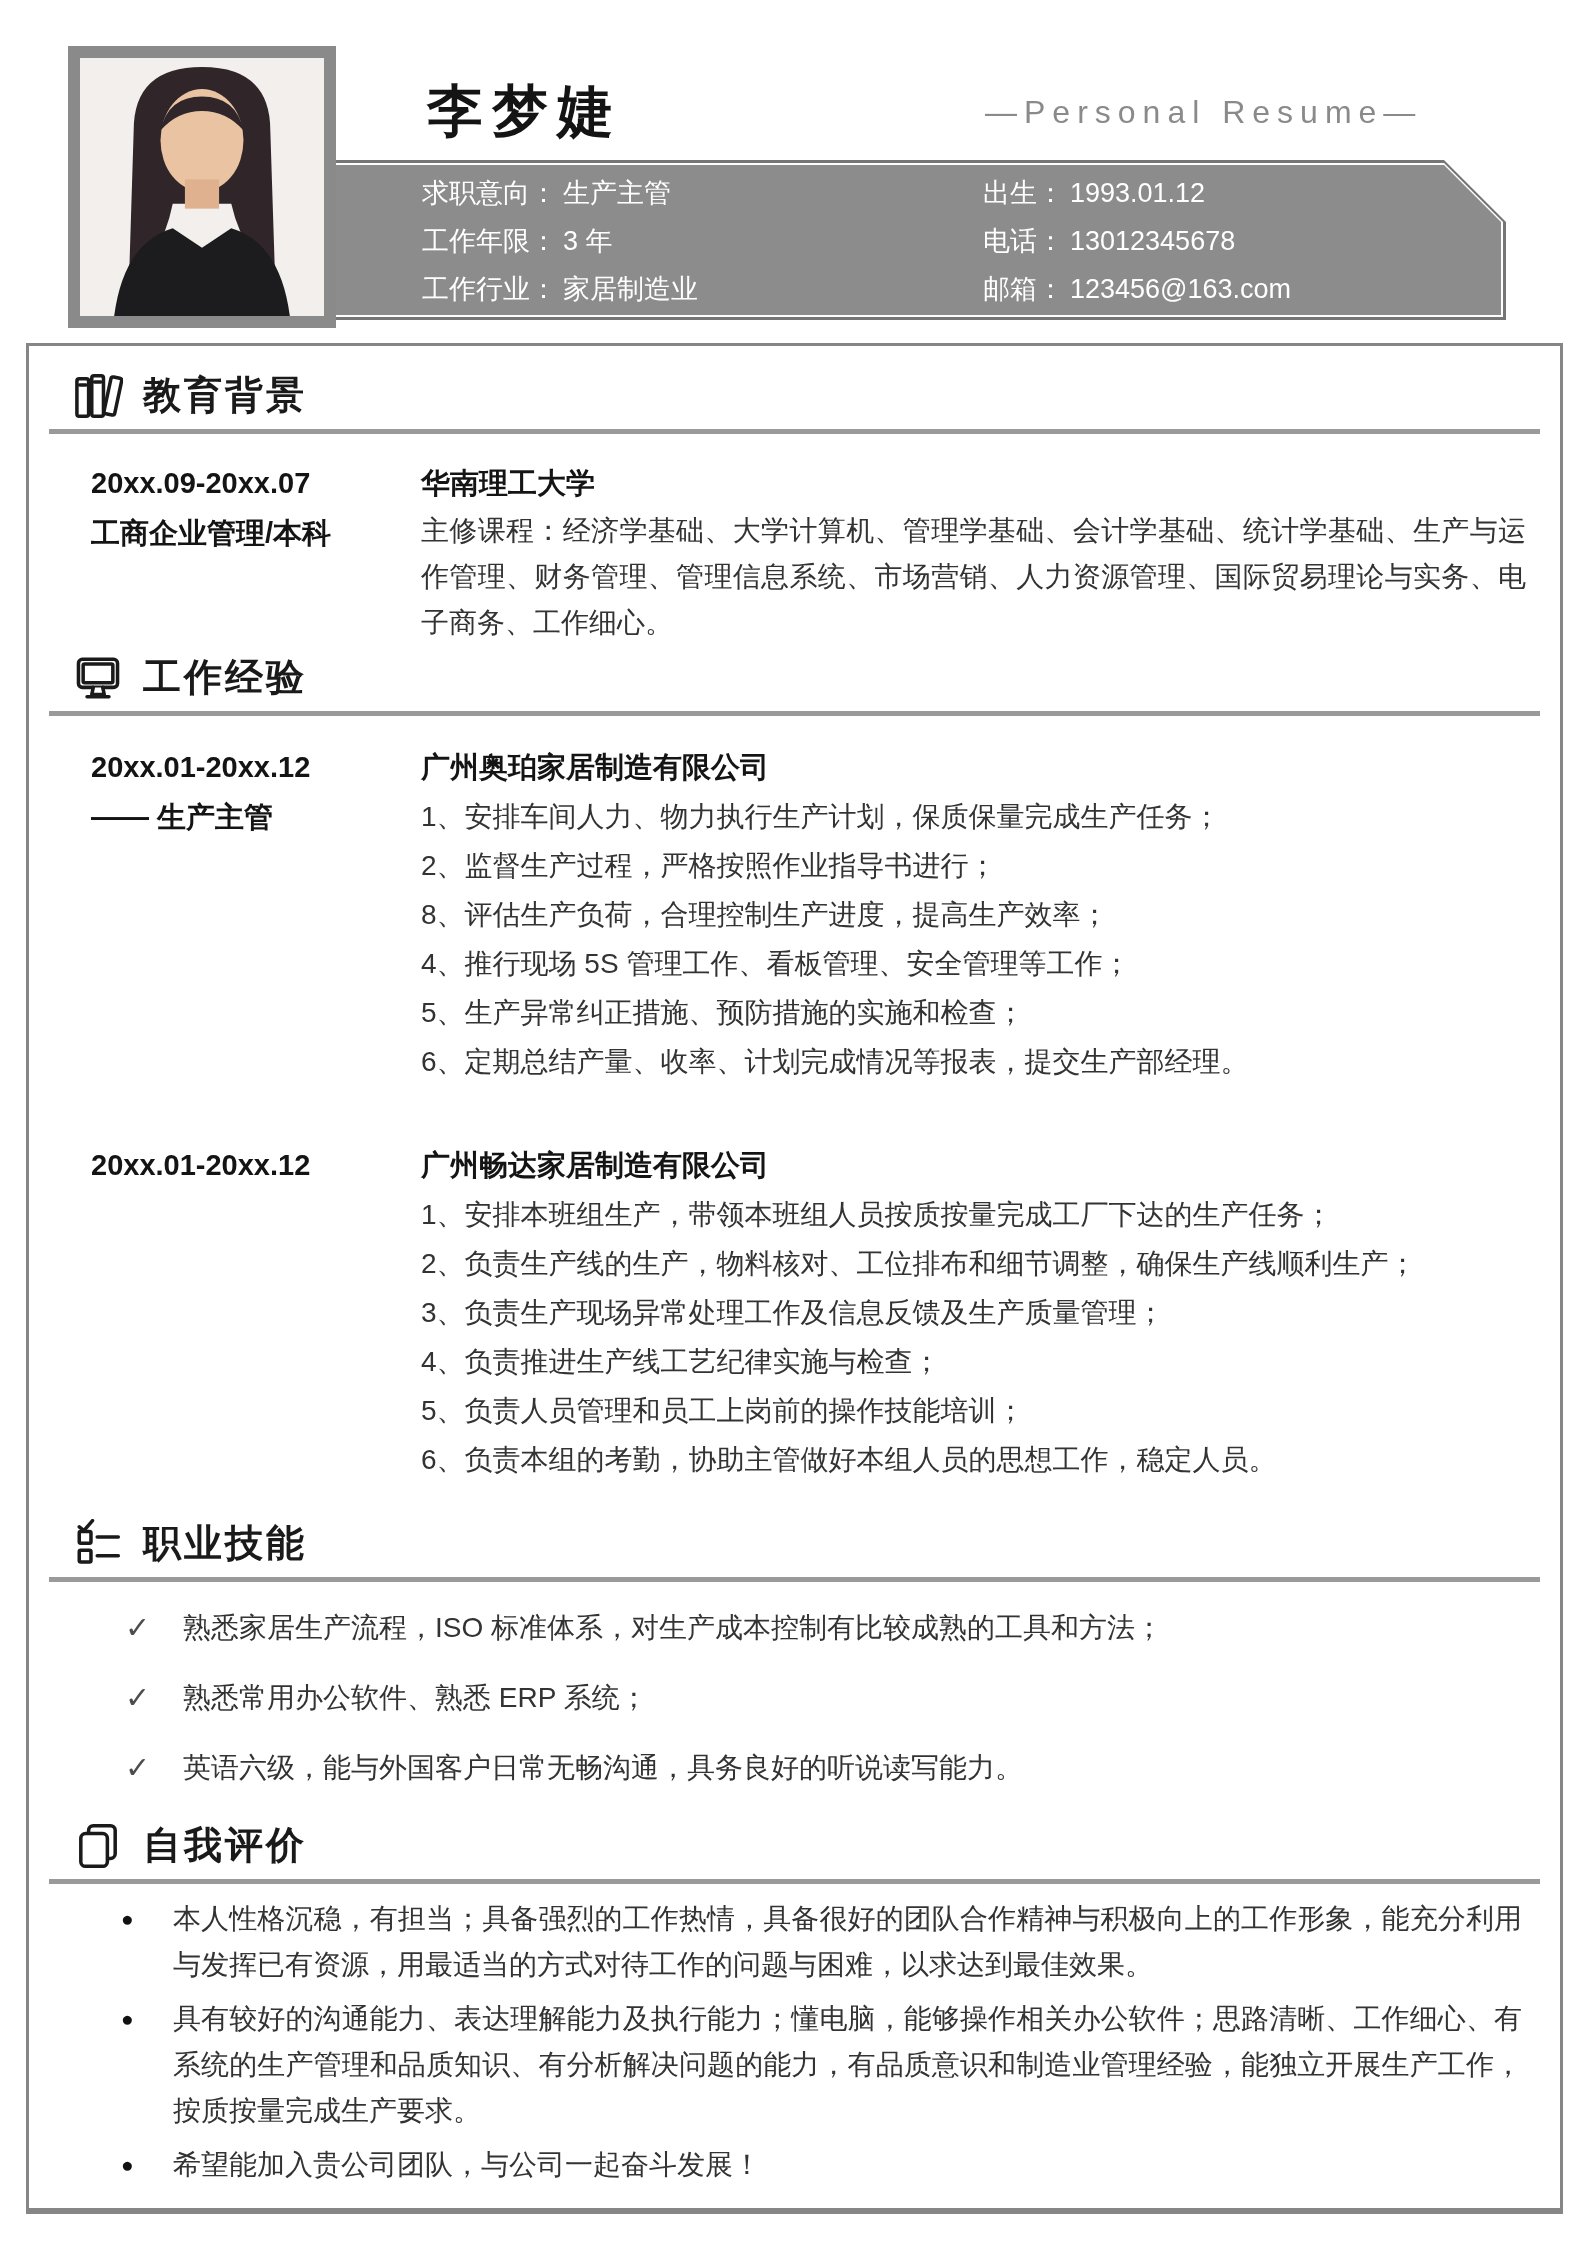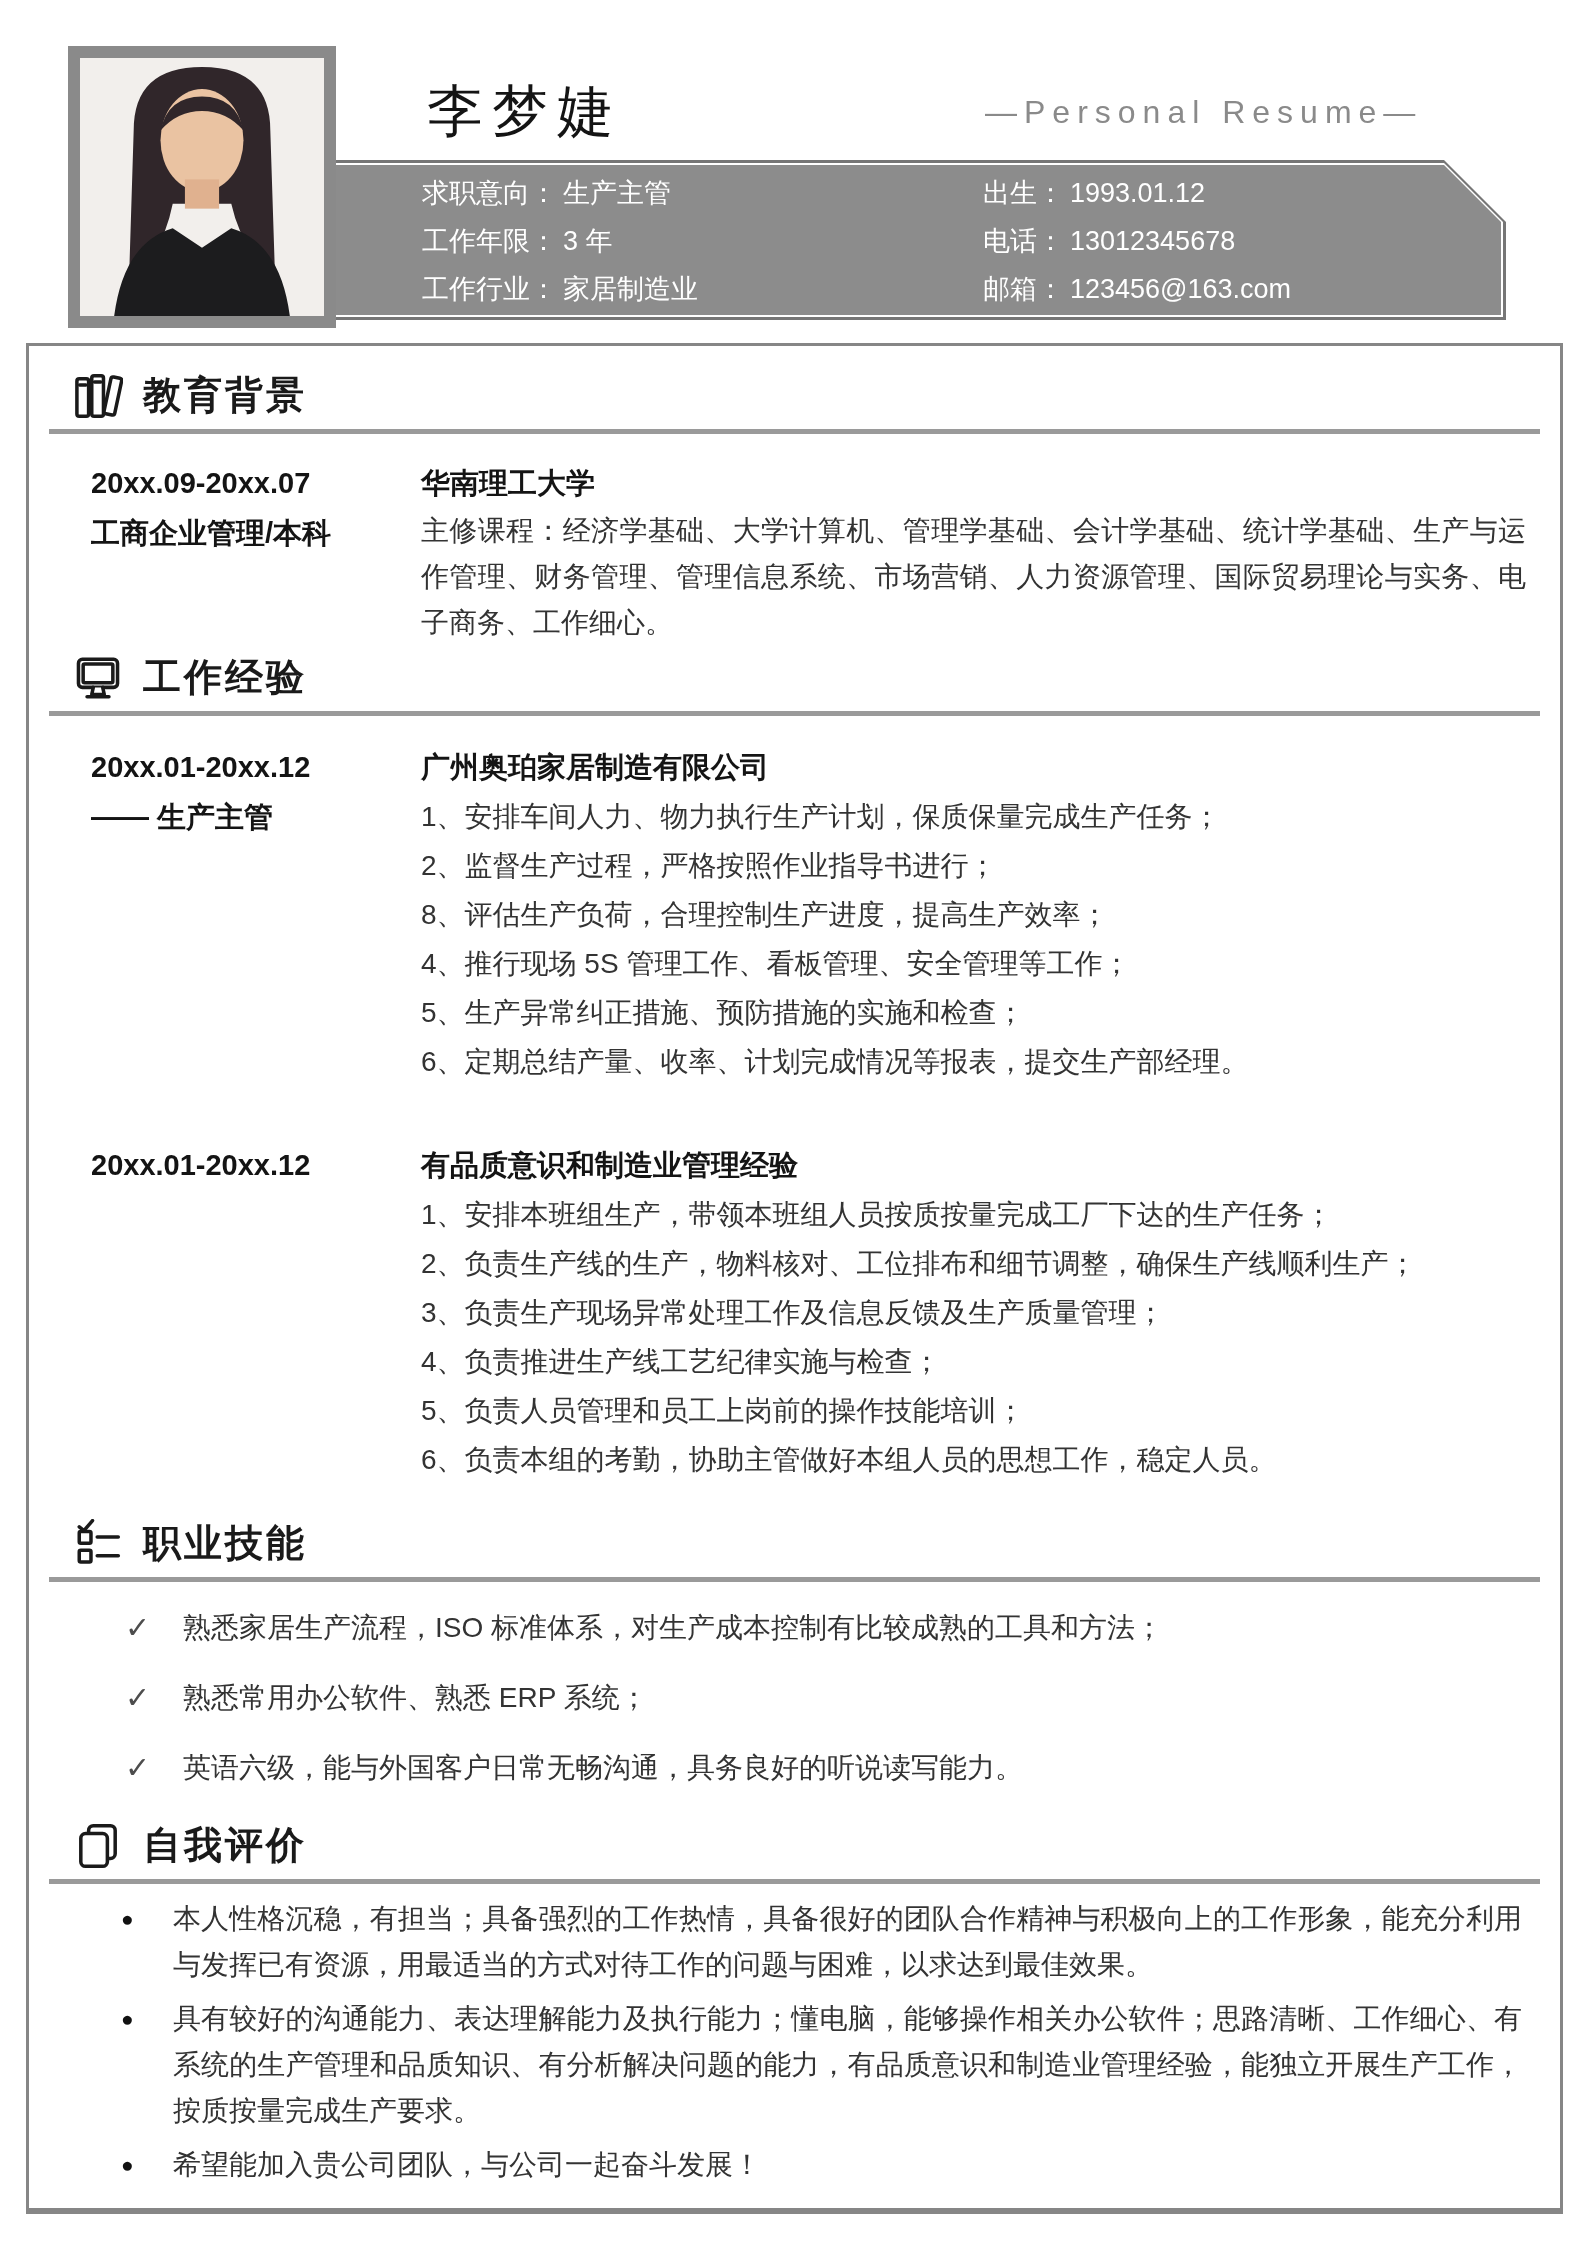--- a/index.html
+++ b/index.html
@@ -17,21 +17,21 @@
     position:absolute; left:68px; top:46px;
     width:268px; height:282px;
     background:#8a8a8a; padding:12px;
     z-index:3;
   }
   .photo-box .photo { width:100%; height:100%; background:#f4f1ee; overflow:hidden; }
   .photo-box svg { display:block; width:100%; height:100%; }
 
   .name {
     position:absolute; left:427px; top:74px;
-    font-size:56px; font-weight:normal; color:#141414;
+    font-size:56px; font-weight:bold; color:#141414;
     letter-spacing:9px; z-index:4; white-space:nowrap;
   }
   .resume-label {
     position:absolute; left:985px; top:94px;
     font-size:32px; color:#8a8a8a; letter-spacing:7px;
     z-index:4; white-space:nowrap;
   }
 
   .banner {
     position:absolute; left:86px; top:160px;
@@ -202,21 +202,21 @@
       <div class="duty">5、生产异常纠正措施、预防措施的实施和检查；</div>
       <div class="duty">6、定期总结产量、收率、计划完成情况等报表，提交生产部经理。</div>
     </div>
   </div>
 
   <div class="entry mt54">
     <div class="entry-left">
       <div>20xx.01-20xx.12</div>
     </div>
     <div class="entry-right">
-      <div class="head-line">有品质意识和制造业管理经验</div>
+      <div class="head-line">广州畅达家居制造有限公司</div>
       <div class="duty">1、安排本班组生产，带领本班组人员按质按量完成工厂下达的生产任务；</div>
       <div class="duty">2、负责生产线的生产，物料核对、工位排布和细节调整，确保生产线顺利生产；</div>
       <div class="duty">3、负责生产现场异常处理工作及信息反馈及生产质量管理；</div>
       <div class="duty">4、负责推进生产线工艺纪律实施与检查；</div>
       <div class="duty">5、负责人员管理和员工上岗前的操作技能培训；</div>
       <div class="duty">6、负责本组的考勤，协助主管做好本组人员的思想工作，稳定人员。</div>
     </div>
   </div>
 
   <div class="sec-head mt34">

